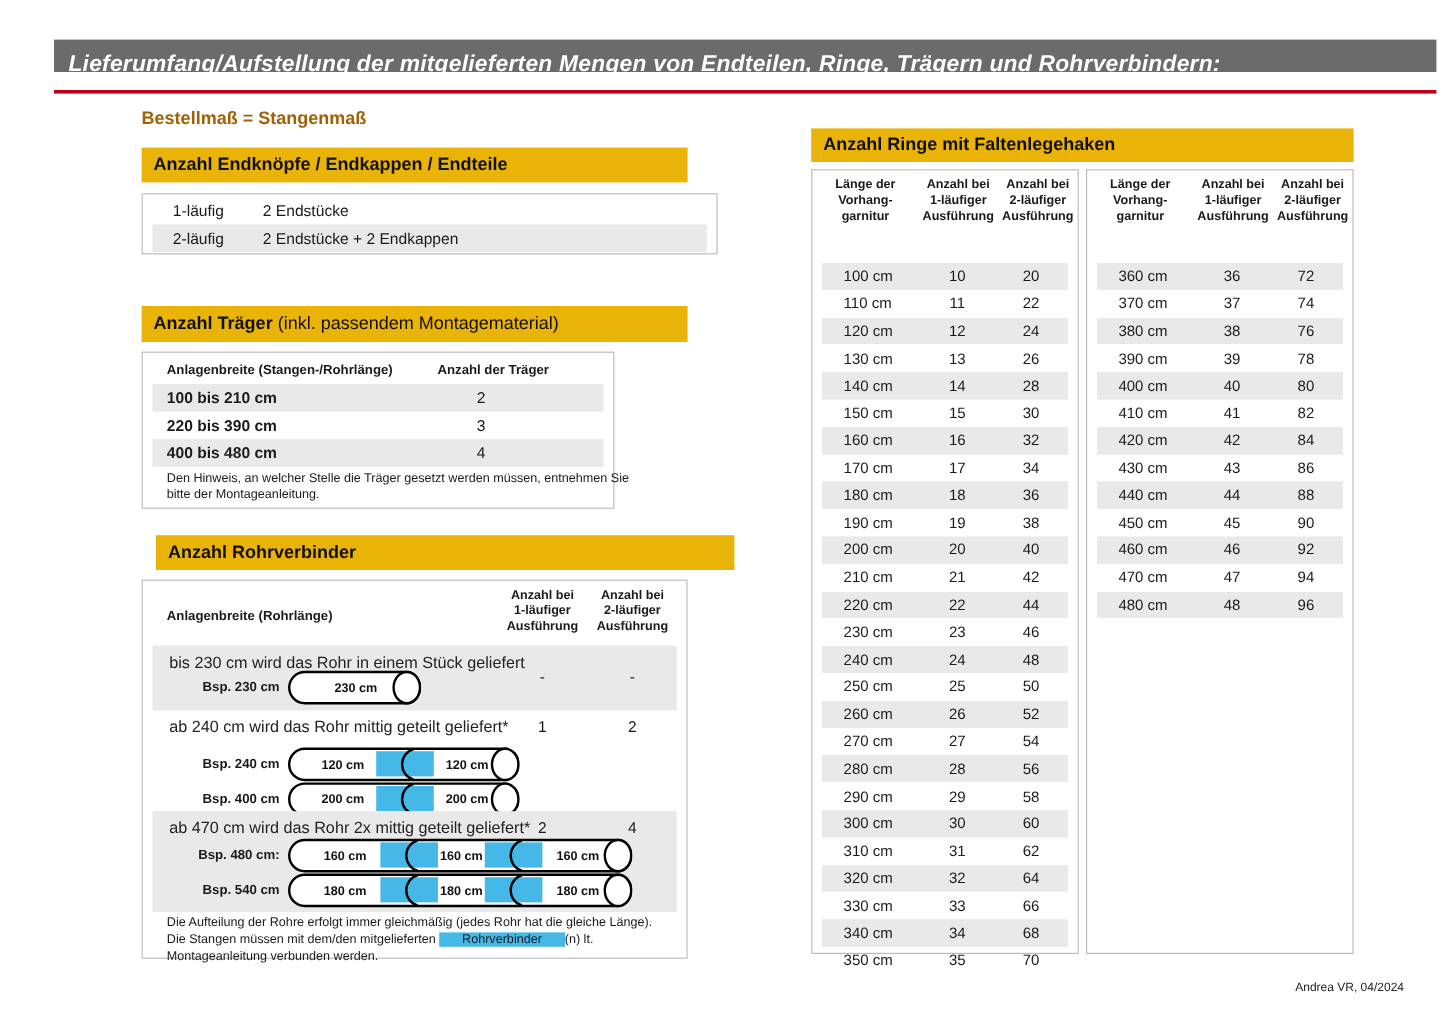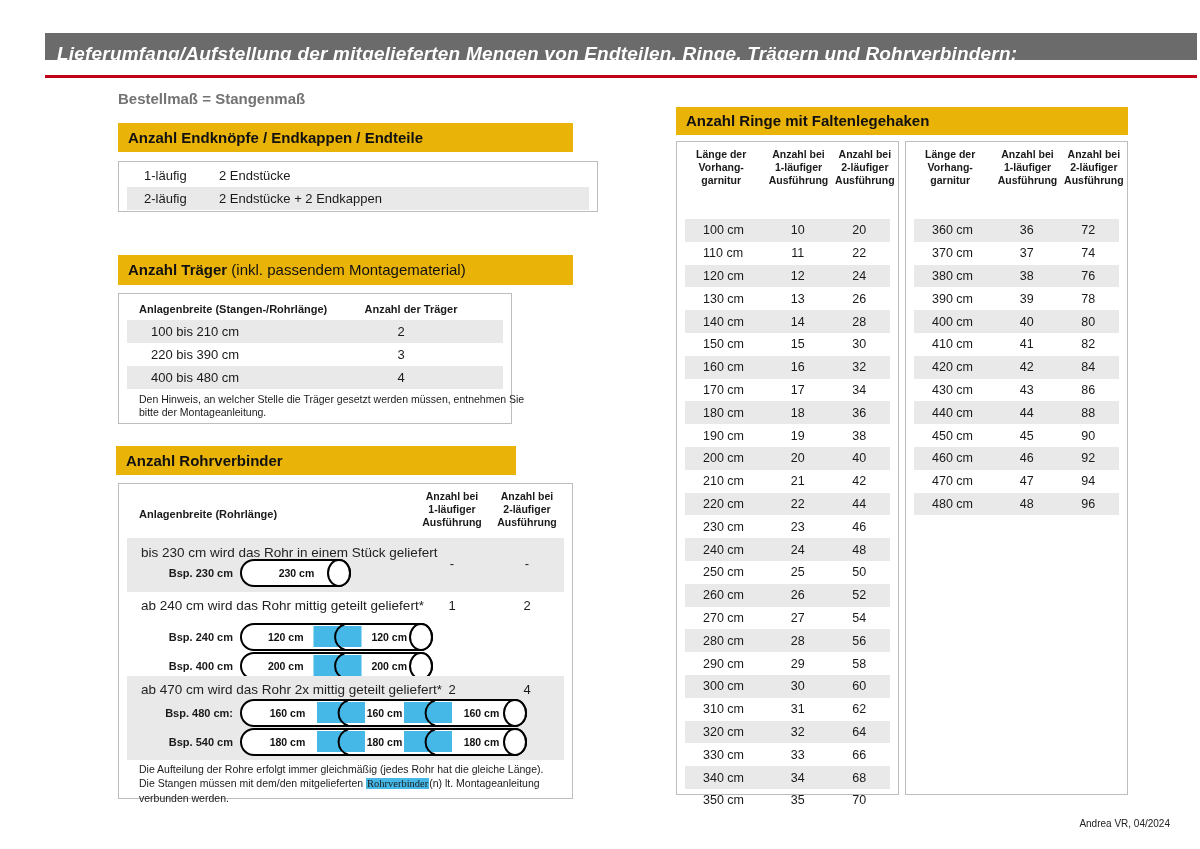--- a/index.html
+++ b/index.html
@@ -4,28 +4,28 @@
 <style>
   html,body{margin:0;padding:0;}
   body{width:1200px;height:849px;background:#fff;font-family:"Liberation Sans","DejaVu Sans",sans-serif;color:#1a1a1a;}
   .page{position:relative;width:1200px;height:849px;overflow:hidden;background:#fff;}
 
   
   .topbar{position:absolute;left:45px;top:33px;width:1152px;height:27px;background:#6b6b6b;}
   .topbar-title{padding-left:12px;line-height:42px;font-size:19px;font-weight:bold;font-style:italic;color:#fff;letter-spacing:.2px;white-space:nowrap;}
   .topbar-underline{position:absolute;left:45px;top:75px;width:1152px;height:3px;background:#c00018;}
 
-  .subtitle{position:absolute;left:118px;top:90px;font-size:15px;font-weight:bold;color:#737373;}
+  .subtitle{position:absolute;left:118px;top:90px;font-size:15px;font-weight:bold;color:#a16207;}
 
   
   .section-bar{position:absolute;background:#eab308;color:#111;font-size:15px;line-height:29px;height:29px;padding-left:10px;box-sizing:border-box;}
   .section-bar .b{font-weight:bold;}
   .s1{left:118px;top:123px;width:455px;}
   .s2{left:118px;top:255px;width:455px;height:30px;line-height:30px;}
-  .s3{left:116px;top:446px;width:400px;}
+  .s3{left:130px;top:446px;width:482px;}
   .s4{left:676px;top:107px;width:452px;height:28px;line-height:28px;}
   .s4 .b,.s1 .b,.s3 .b{font-weight:bold;}
 
   
   .box{position:absolute;background:#fff;border:1px solid #bdbdbd;box-sizing:border-box;}
   .box1{left:118px;top:161px;width:480px;height:51px;padding-top:2px;}
   .box2{left:118px;top:293px;width:394px;height:131px;}
   .box3{left:118px;top:483px;width:455px;height:316px;}
   .rb1{left:676px;top:141px;width:223px;height:654px;}
   .rb2{left:905px;top:141px;width:223px;height:654px;}
@@ -34,21 +34,21 @@
 
   
   .t-row{height:23px;display:grid;grid-template-columns:92px 1fr;align-items:center;font-size:13px;margin:0 8px;}
   .ep-type{padding-left:17px;}
 
   
   .tr-head1{position:absolute;left:20px;top:9px;font-size:11px;font-weight:bold;}
   .tr-head2{position:absolute;left:232px;top:9px;width:120px;text-align:center;font-size:11px;font-weight:bold;}
   .tr-rows{position:absolute;left:0;right:0;top:26px;}
   .tr-row{height:23px;display:grid;grid-template-columns:214px 120px;align-items:center;font-size:13px;margin:0 8px;}
-  .tr-range{padding-left:24px;}
+  .tr-range{padding-left:12px;font-weight:bold;}
   .tr-count{text-align:center;}
   .tr-note{position:absolute;left:20px;top:99px;width:400px;font-size:10.5px;line-height:13px;}
 
   
   .rv-col1{position:absolute;left:20px;top:24px;font-size:11px;font-weight:bold;}
   .rv-head{position:absolute;top:6px;width:66px;text-align:center;font-size:10.5px;line-height:13px;font-weight:bold;white-space:pre-line;}
   .rvh1{left:300px;} .rvh2{left:375px;}
   .rv-group{position:absolute;left:8px;right:8px;}
   .g1{top:54px;height:54px;}
   .g2{top:114px;height:76px;}
@@ -57,21 +57,21 @@
   .g1 .rv-label{top:7px;} .g2 .rv-label{top:0;} .g3 .rv-label{top:6px;}
   .rv-count{position:absolute;width:66px;text-align:center;font-size:13px;}
   .c1{left:292px;} .c2{left:367px;}
   .g1 .rv-count{top:18px;} .g2 .rv-count{top:0;} .g3 .rv-count{top:6px;}
   .rv-ex{position:absolute;left:6px;display:flex;align-items:center;height:30px;}
   .g1 .e1{top:20px;}
   .g2 .e1{top:24px;} .g2 .e2{top:53px;}
   .g3 .e1{top:22px;} .g3 .e2{top:51px;}
   .bsp{width:100px;text-align:right;padding-right:6px;font-weight:bold;font-size:11px;white-space:nowrap;}
   .rv-foot{position:absolute;left:20px;right:10px;top:278px;font-size:10.5px;line-height:14px;}
-  .hl{background:#45b8e8;padding:0 1px;font-family:Liberation Serif, serif;}
+  .hl{background:#45b8e8;padding:0 19px;}
 
   
   .ring-head{position:absolute;top:6px;left:0;right:0;display:grid;grid-template-columns:4fr 3fr 3fr;text-align:center;font-size:10.5px;line-height:13px;font-weight:bold;white-space:pre-line;}
   .ring-rows{position:absolute;top:55px;left:0;right:0;margin-top:22px;}
   .ring-row{height:22.8px;display:grid;grid-template-columns:4fr 3fr 3fr;align-items:center;font-size:12.5px;padding:0 8px;background-clip:content-box;}
   .rr-len{padding-left:18px;}
   .rr-v{text-align:center;}
 
   .footer{position:absolute;top:818px;right:30px;font-size:10px;color:#222;}
 </style>

